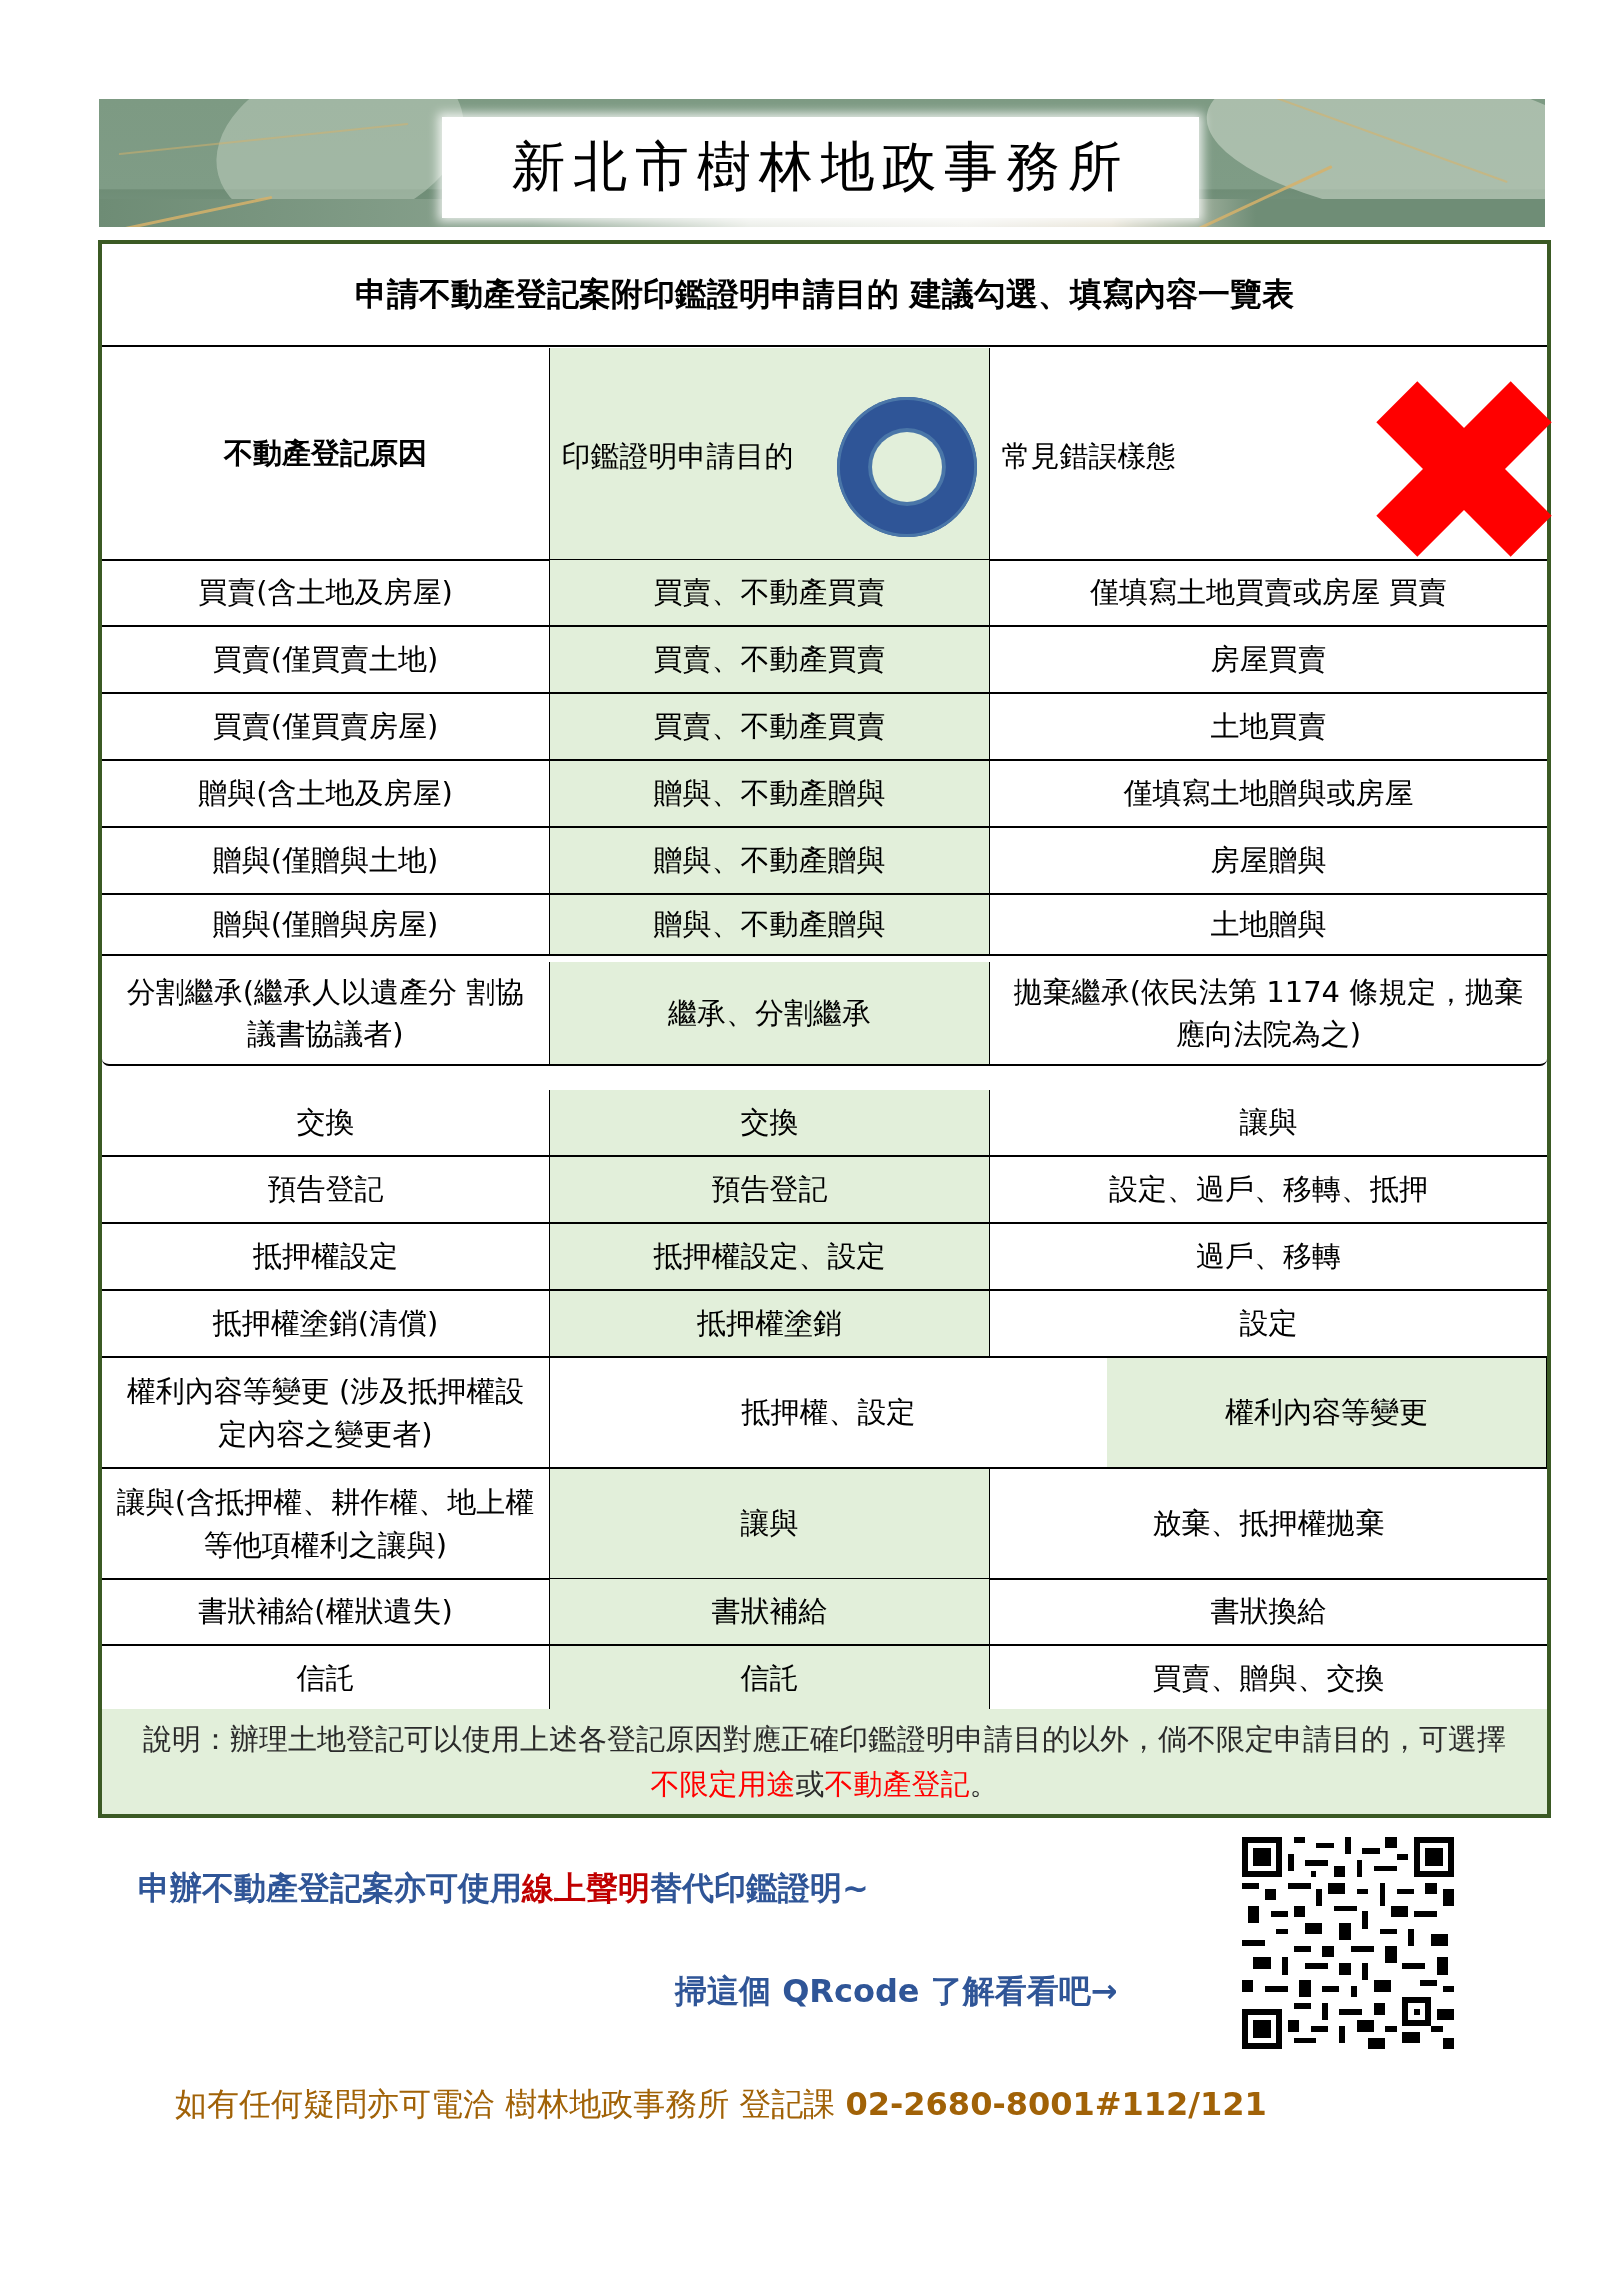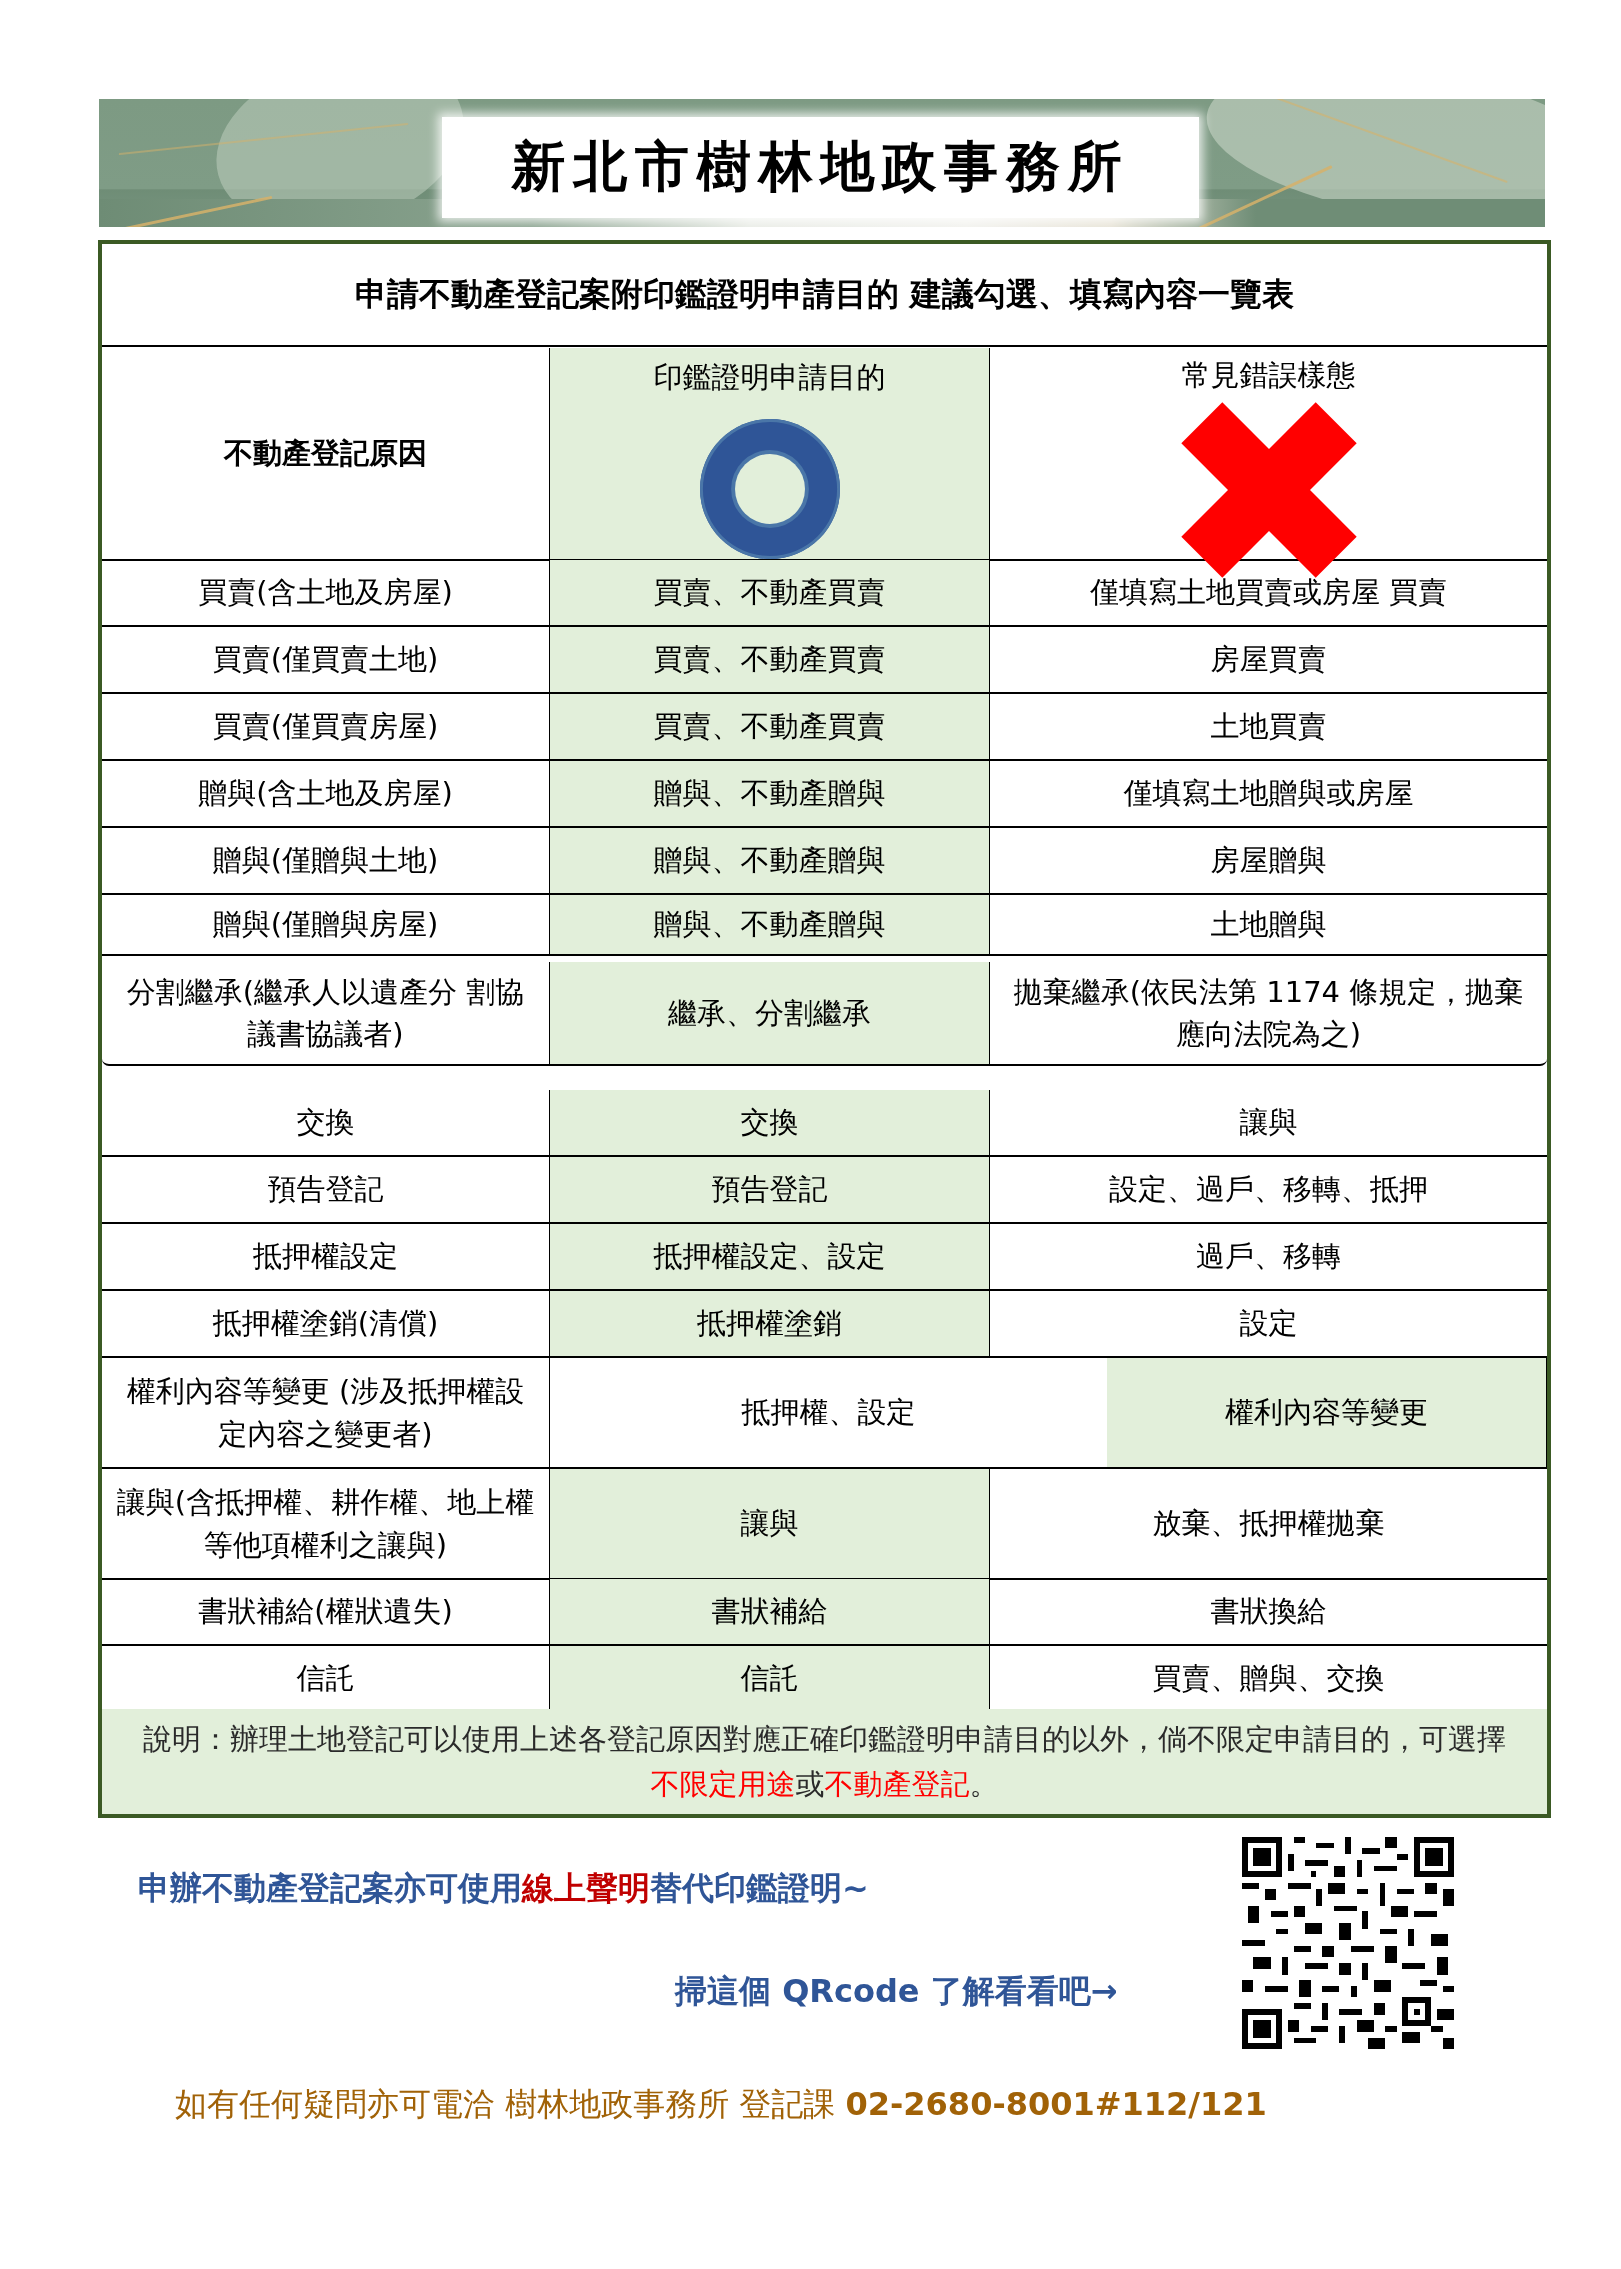--- a/index.html
+++ b/index.html
@@ -13,40 +13,40 @@
             background: linear-gradient(90deg, #6e8c75 0%, #8aa38f 30%, #e9ece6 45%, #f2f2ee 60%, #e7e3d6 70%, #6f8d76 80%, #6f8d76 100%); }
   .banner .petal { position: absolute; border-radius: 50%; background: rgba(190, 206, 190, 0.55); }
   .banner .petal.p1 { left: 115px; top: -39px; width: 252px; height: 165px; transform: rotate(-15deg); }
   .banner .petal.p2 { left: 1106px; top: -29px; width: 408px; height: 146px; transform: rotate(8deg); background: rgba(200, 214, 198, 0.6); }
   .banner .line { position: absolute; height: 2.9px; border-radius: 2.9px; background: rgba(214, 178, 106, 0.85); }
   .banner .line.l1 { left: 0; top: 115px; width: 175px; transform: rotate(-12deg); }
   .banner .line.l2 { left: 1048px; top: 107px; width: 194px; transform: rotate(-25deg); }
   .banner .line.l3 { left: 1164px; top: 39px; width: 252px; transform: rotate(20deg); background: rgba(214,178,106,0.6); height: 1.9px; }
   .banner .line.l4 { left: 19.4px; top: 39px; width: 291px; transform: rotate(-6deg); background: rgba(214,178,106,0.5); height: 1.9px; }
   .title-box { position: absolute; left: 442px; top: 117px; width: 757px; height: 101px; background: #ffffff;
-               box-shadow: 0 0 9.7px 3.9px rgba(255,255,255,0.8); display: flex; align-items: center; justify-content: center; font-weight: bold; }
+               box-shadow: 0 0 9.7px 3.9px rgba(255,255,255,0.8); display: flex; align-items: center; justify-content: center; }
   .title-box span { font-family: "DejaVu Serif", "Liberation Serif", serif; font-size: 54px; letter-spacing: 7.8px; color: #000; }
 
   
   .frame { position: absolute; left: 98px; top: 240px; width: 1453px; height: 1578px; box-sizing: border-box;
            border: 4.9px solid #3b5a24; }
   .frame-inner { position: absolute; left: 0; top: 0; right: 0; bottom: 0; }
 
   .caption { position: absolute; left: 0; top: 0; right: 0; height: 101px; border-bottom: 2.9px solid #000;
              display: flex; align-items: center; justify-content: center; font-weight: bold; font-size: 32px; }
 
   .row { position: absolute; left: 0; right: 0; display: flex; border-bottom: 2.9px solid #000; box-sizing: border-box; }
   .cell { display: flex; align-items: center; justify-content: center; text-align: center; box-sizing: border-box;
           font-size: 29px; line-height: 1.45; padding: 0 11.6px; }
   .c1 { width: 448px; border-right: 1.9px solid #000; font-weight: normal; }
   .c2 { width: 440px; border-right: 1.9px solid #000; background: #e2efda; }
   .c3 { flex: 1; }
 
   .head-row .c1 { font-weight: bold; }
-  .head-row .c2, .head-row .c3 { flex-direction: column; justify-content: flex-end; padding-top: 5.8px; }
+  .head-row .c2, .head-row .c3 { flex-direction: row; justify-content: space-between; padding-top: 5.8px; }
   .head-label { font-size: 29px; }
   .ring { margin-top: 21.3px; width: 140px; height: 140px; border-radius: 50%; background: #2f5597;
           box-shadow: 0 0 0 2.9px #4a76a8 inset; position: relative; }
   .ring::after { content: ""; position: absolute; left: 35px; top: 35px; width: 70px; height: 70px; border-radius: 50%;
                  background: #e2efda; box-shadow: 0 0 0 3.9px #4a76a8; }
   .cross { margin-top: 25px; width: 142px; height: 142px; position: relative; }
   .cross::before, .cross::after { content: ""; position: absolute; left: 50%; top: 50%; width: 58px; height: 190px;
                  background: #ff0000; transform-origin: center; }
   .cross::before { transform: translate(-50%, -50%) rotate(45deg); }
   .cross::after { transform: translate(-50%, -50%) rotate(-45deg); }

